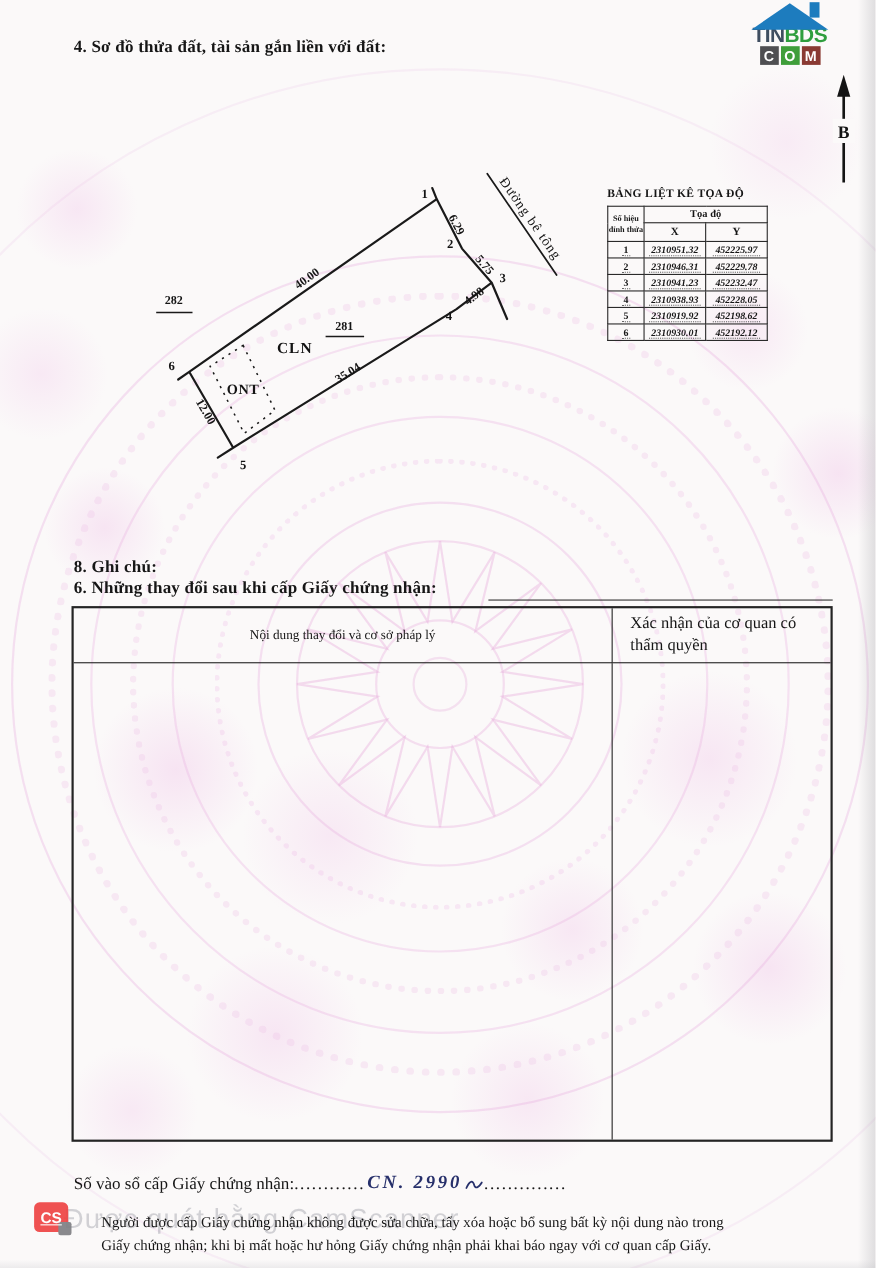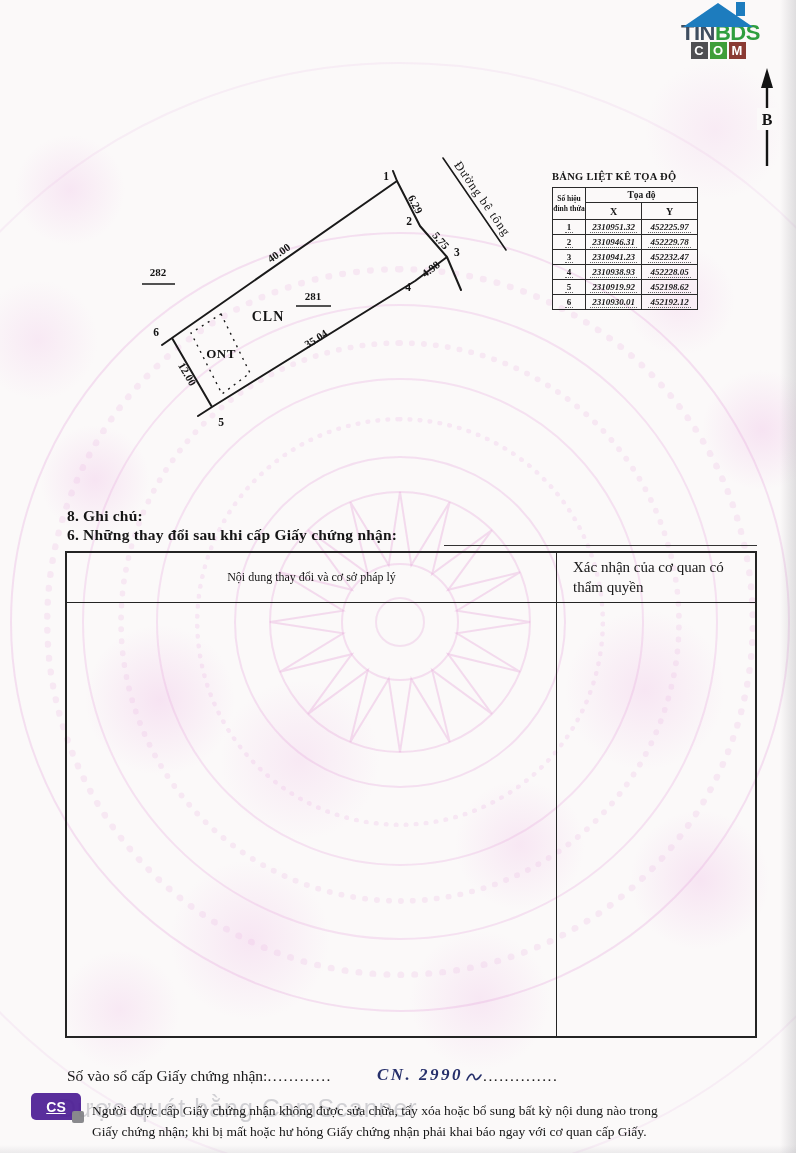--- a/index.html
+++ b/index.html
@@ -52,21 +52,21 @@
 
   .sec-title { font-weight:bold; font-size:15.5px; letter-spacing:.2px; }
 
   
   .logo { left:681px; top:2px; width:74px; height:64px; font-family:"Liberation Sans",sans-serif; text-align:center; }
   .roof-wrap { position:relative; width:70px; margin:0 auto; height:25px; }
   .roof { position:absolute; left:0; top:1px; width:0; height:0;
           border-left:35px solid transparent; border-right:35px solid transparent;
           border-bottom:24px solid #1d7cbe; }
   .chimney { position:absolute; left:53px; top:0; width:9px; height:14px; background:#1d7cbe; }
-  .logo-word { margin-top:-3px; font-weight:bold; font-size:22px; line-height:17px; letter-spacing:-.5px; }
+  .logo-word { margin-top:-3px; font-weight:bold; font-size:19px; line-height:17px; letter-spacing:-.5px; }
   .logo-word .tin { color:#3f4e60; }
   .logo-word .bds { color:#2f9e3e; }
   .logo-boxes { display:flex; gap:2px; justify-content:center; margin-top:1px; }
   .lbox { width:17px; height:17px; display:flex; align-items:center; justify-content:center;
           color:#fff; font-weight:bold; font-size:13px; }
   .lbox-c { background:#4f4f52; } .lbox-o { background:#3f9e3a; } .lbox-m { background:#8a3a33; }
 
   
   .compass { left:752px; top:66px; width:30px; height:106px; }
 
@@ -99,26 +99,26 @@
            display:flex; align-items:center; justify-content:center; font-size:12px;text-align:right; }
   .ct-hr { border-bottom:1.5px solid #242424; display:flex; align-items:center; justify-content:center;
            font-size:15px; line-height:1.3; padding:2px 16px; }
   .ct-bl { border-right:1.5px solid #242424; }
   .ct-br { }
 
   
   .registry { left:67px; top:1066px; font-size:15.5px; white-space:nowrap; }
   .registry .dots { letter-spacing:1.5px; }
   .handwritten { font-style:italic; font-weight:bold; font-size:17px; color:#27306b;
-                 letter-spacing:2.5px; position:relative; top:-1px; padding:0 2px;margin-left:43px; }
+                 letter-spacing:2.5px; position:relative; top:-1px; padding:0 2px; }
   .flourish { display:inline-block; position:relative; top:2px; }
 
   .notice { left:92px; top:1101px; width:672px; font-size:13.5px; line-height:1.55; }
 
-  .cs-badge { left:31px; top:1093px; width:50px; height:27px; background:#4c1d95; border-radius:5px;
+  .cs-badge { left:31px; top:1093px; width:31px; height:27px; background:#ef4444; border-radius:5px;
               color:#fff; font:bold 14px "Liberation Sans",sans-serif;
               display:flex; align-items:center; justify-content:center; opacity:.92; z-index:4;text-decoration:underline; }
   .cs-badge::after { content:""; position:absolute; right:-3px; bottom:-3px; width:12px; height:12px;
               background:#808084; border-radius:2px; z-index:-1; }
   .ghost-wm { left:58px; top:1094px; font-family:"Liberation Sans",sans-serif; font-size:25px;
               color:rgba(150,152,162,.42); letter-spacing:1px; white-space:nowrap; z-index:1; }
 </style>
 </head>
 <body>
 
@@ -134,20 +134,21 @@
     <div class="ring" style="left:195px; top:417px; width:410px; height:410px; border:5px dotted rgba(238,190,230,.30);"></div>
     <div class="ring" style="left:234px; top:456px; width:332px; height:332px; border:2px solid rgba(233,175,224,.35);"></div>
     <svg width="300" height="300" viewBox="250 472 300 300" style="position:absolute; left:250px; top:472px;">
       <circle cx="400" cy="622" r="130" fill="none" stroke="rgba(228,160,215,.30)" stroke-width="2"></circle>
       <polygon points="530,622 456.9,633.3 520.1,671.8 448.2,654.2 491.9,713.9 432.2,670.2 449.7,742.1 411.3,678.9 400,752 388.7,678.9 350.3,742.1 367.8,670.2 308.1,713.9 351.8,654.2 279.9,671.8 343.1,633.3 270,622 343.1,610.7 279.9,572.2 351.8,589.8 308.1,530.1 367.8,573.8 350.3,501.9 388.7,565.1 400,492 411.3,565.1 449.7,501.9 432.2,573.8 491.9,530.1 448.2,589.8 520.1,572.2 456.9,610.7" fill="none" stroke="rgba(228,160,215,.35)" stroke-width="2"></polygon>
       <circle cx="400" cy="622" r="58" fill="none" stroke="rgba(228,160,215,.30)" stroke-width="2"></circle>
       <circle cx="400" cy="622" r="24" fill="none" stroke="rgba(228,160,215,.28)" stroke-width="2"></circle>
     </svg>
   </div>
 
+  <div class="layer sec-title" style="left:67px; top:34px;">4. Sơ đồ thửa đất, tài sản gắn liền với đất:</div>
 
   <div class="layer logo">
     <div class="roof-wrap">
       <div class="roof"></div>
       <div class="chimney"></div>
     </div>
     <div class="logo-word">
       <span class="tin">TIN</span><span class="bds">BDS</span>
     </div>
     <div class="logo-boxes">

